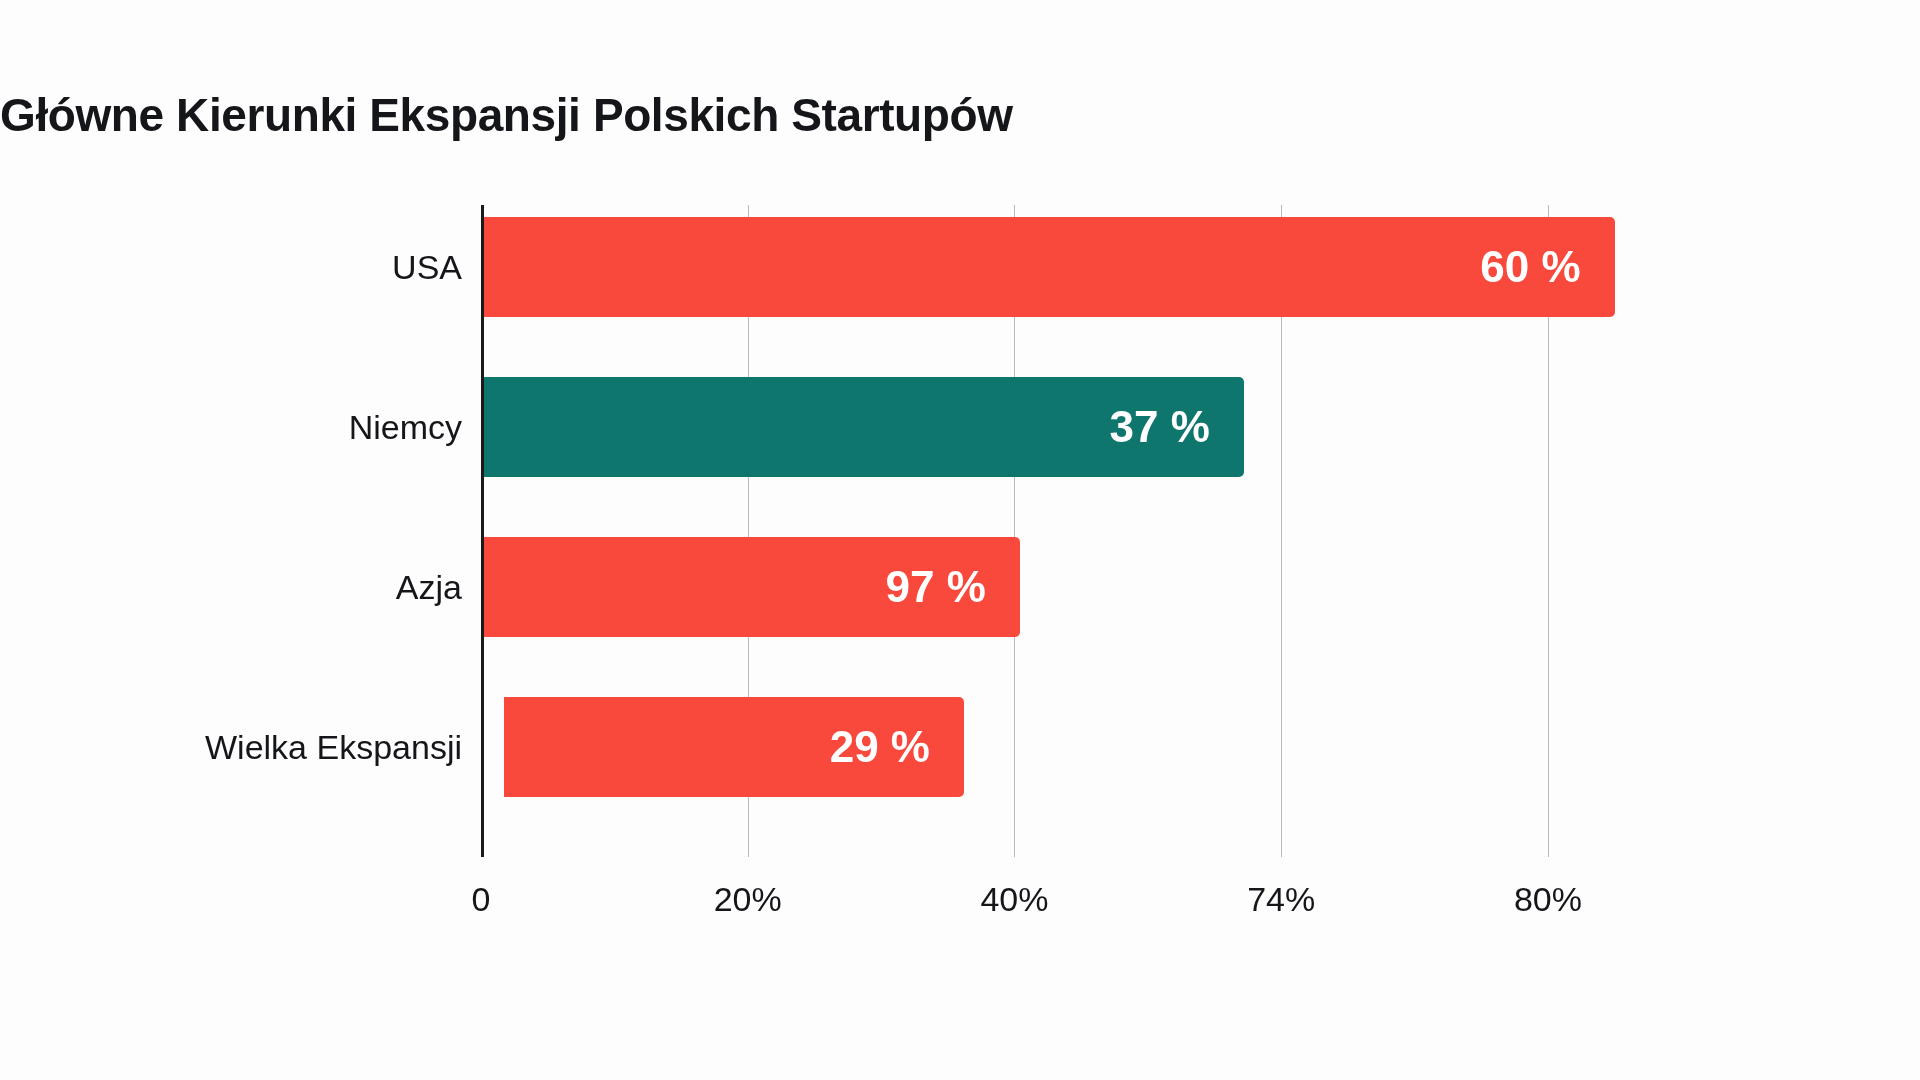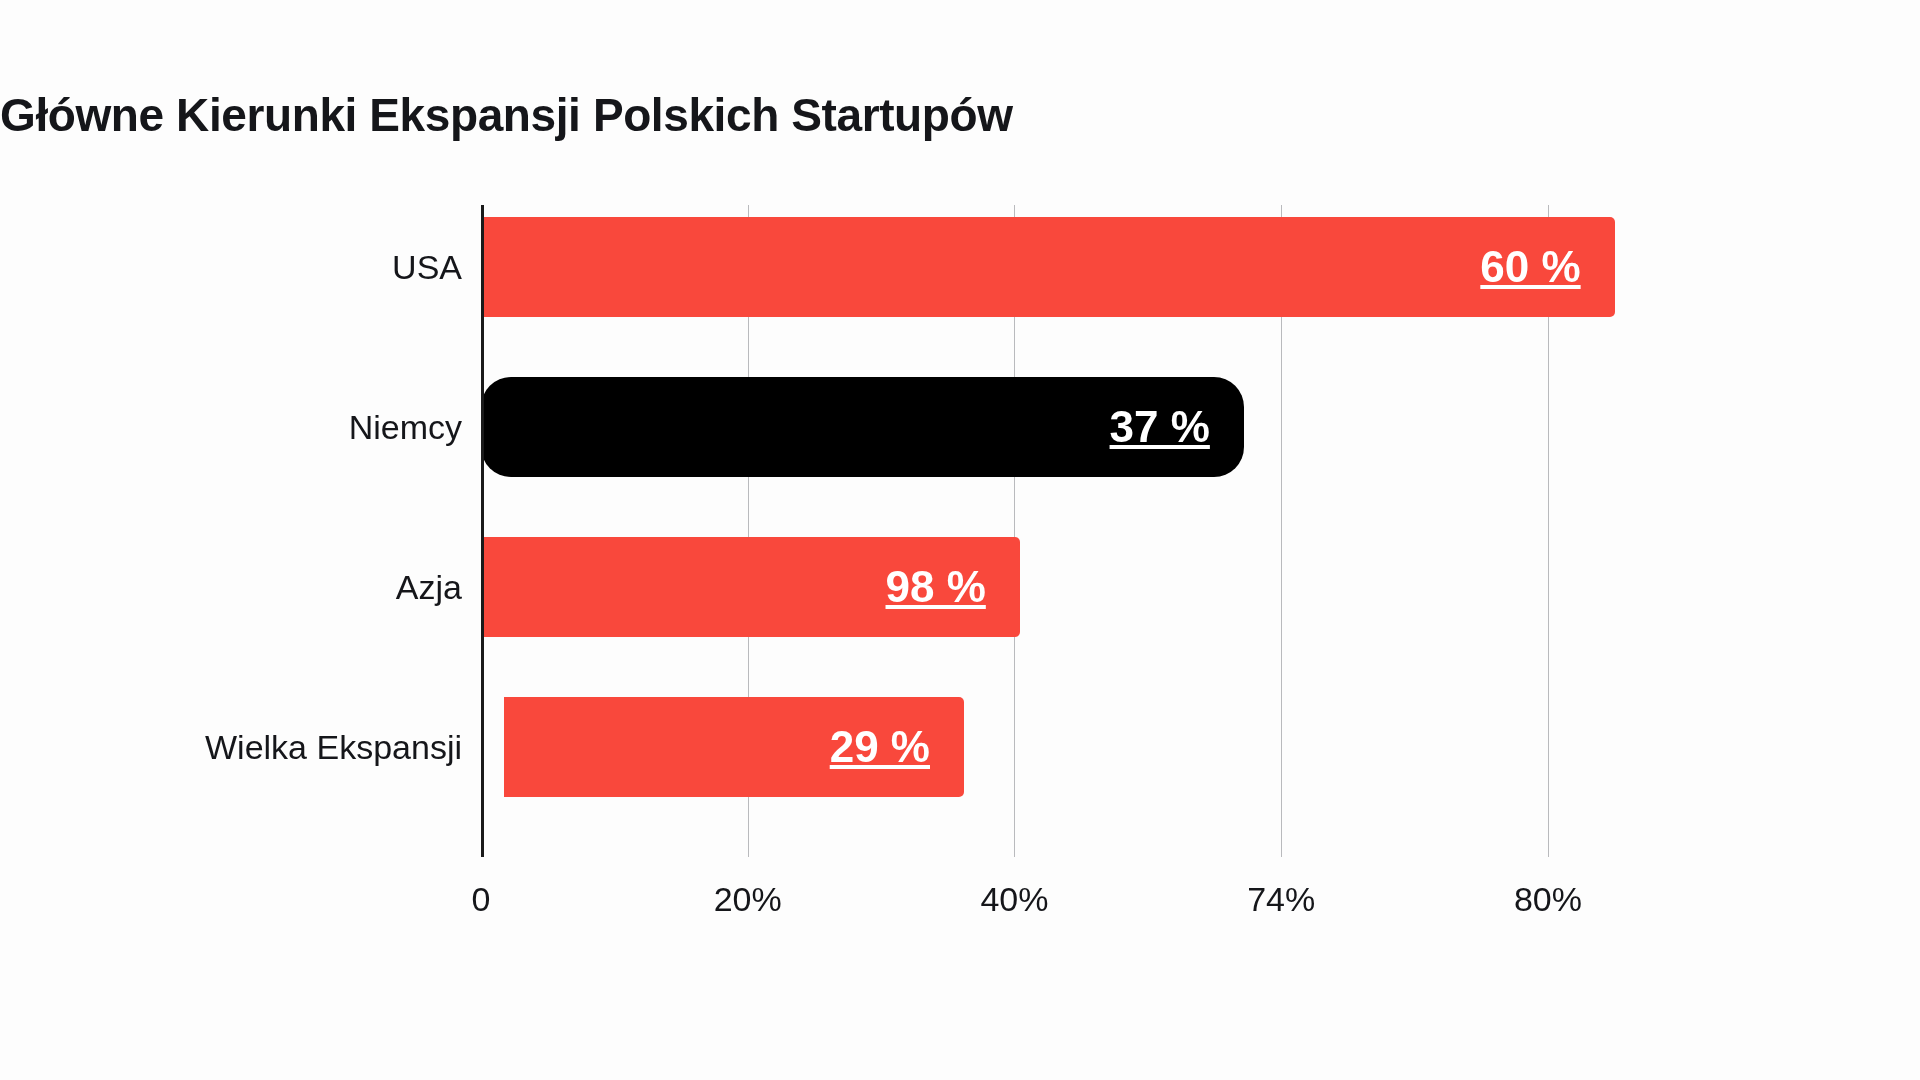--- a/index.html
+++ b/index.html
@@ -86,21 +86,20 @@
     align-items: center;
     justify-content: flex-end;
   }
   .bar-value {
     color: #ffffff;
     font-size: 44px;
     font-weight: bold;
     letter-spacing: 0px;
     margin-right: 34px;
     white-space: nowrap;
-    text-decoration: underline;
   }
 
   
   .cat-label {
     position: absolute;
     right: 1458px;   
     height: 100px;
     display: flex;
     align-items: center;
     justify-content: flex-end;
@@ -134,27 +133,27 @@
         <div class="gridline" style="left: 800.219px;"></div>
         <div class="gridline" style="left: 1066.96px;"></div>
       </div>
     <div id="bars">
         <div class="bar-row" style="top: 12px;">
           <div class="bar" style="width: 1133.64px; background: rgb(249, 72, 60);">
             <span class="bar-value">60 %</span>
           </div>
         </div>
         <div class="bar-row" style="top: 172px;">
-          <div class="bar" style="width: 762.875px; background: #000000; border-radius: 30px;">
+          <div class="bar" style="width: 762.875px; background: #0f766e;">
             <span class="bar-value">37 %</span>
           </div>
         </div>
         <div class="bar-row" style="top: 332px;">
           <div class="bar" style="width: 538.814px; background: rgb(249, 72, 60);">
-            <span class="bar-value">98 %</span>
+            <span class="bar-value">97 %</span>
           </div>
         </div>
         <div class="bar-row" style="top: 492px;">
           <div class="bar" style="width: 460px; background: rgb(249, 72, 60); margin-left: 23px;">
             <span class="bar-value">29 %</span>
           </div>
         </div>
       </div>
   </div>
 

